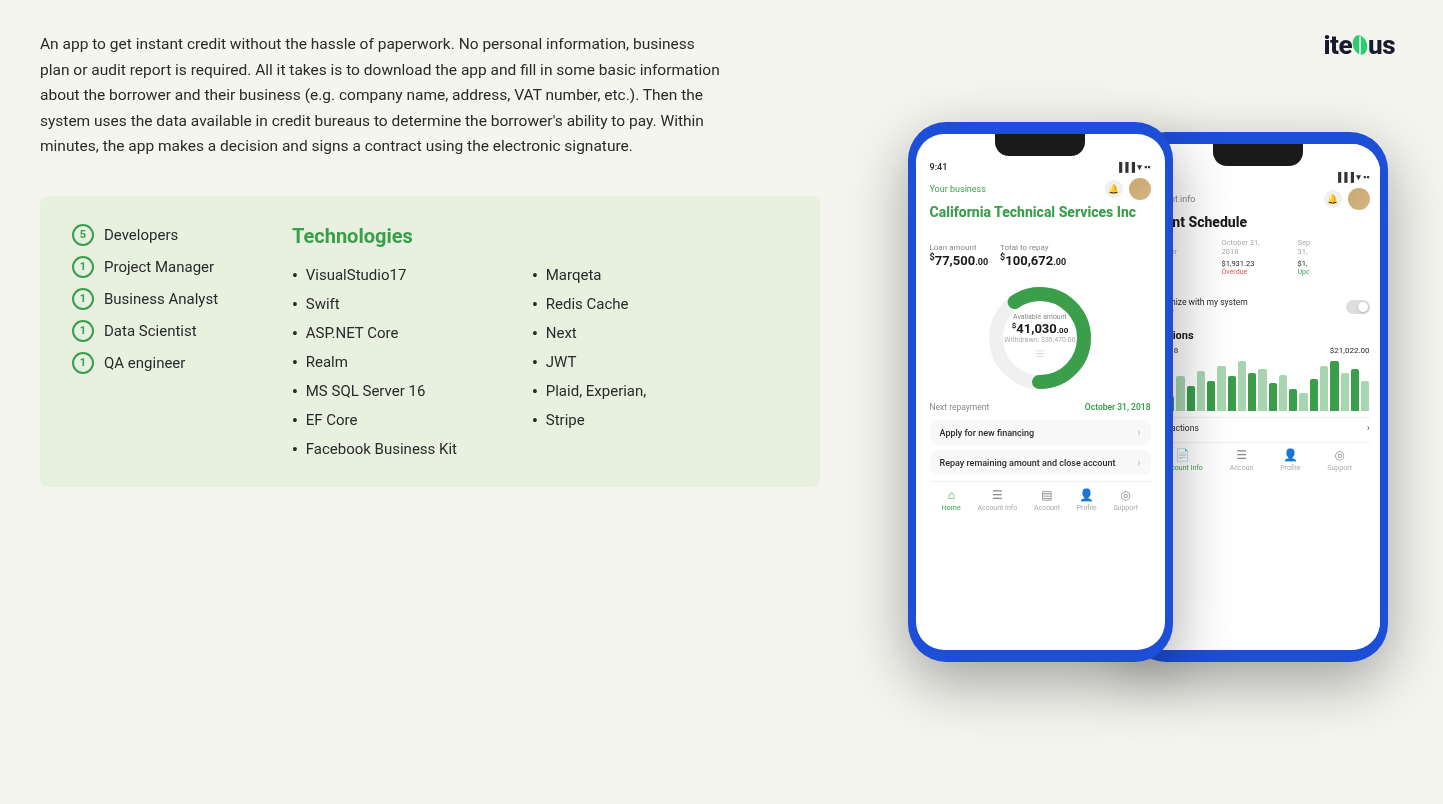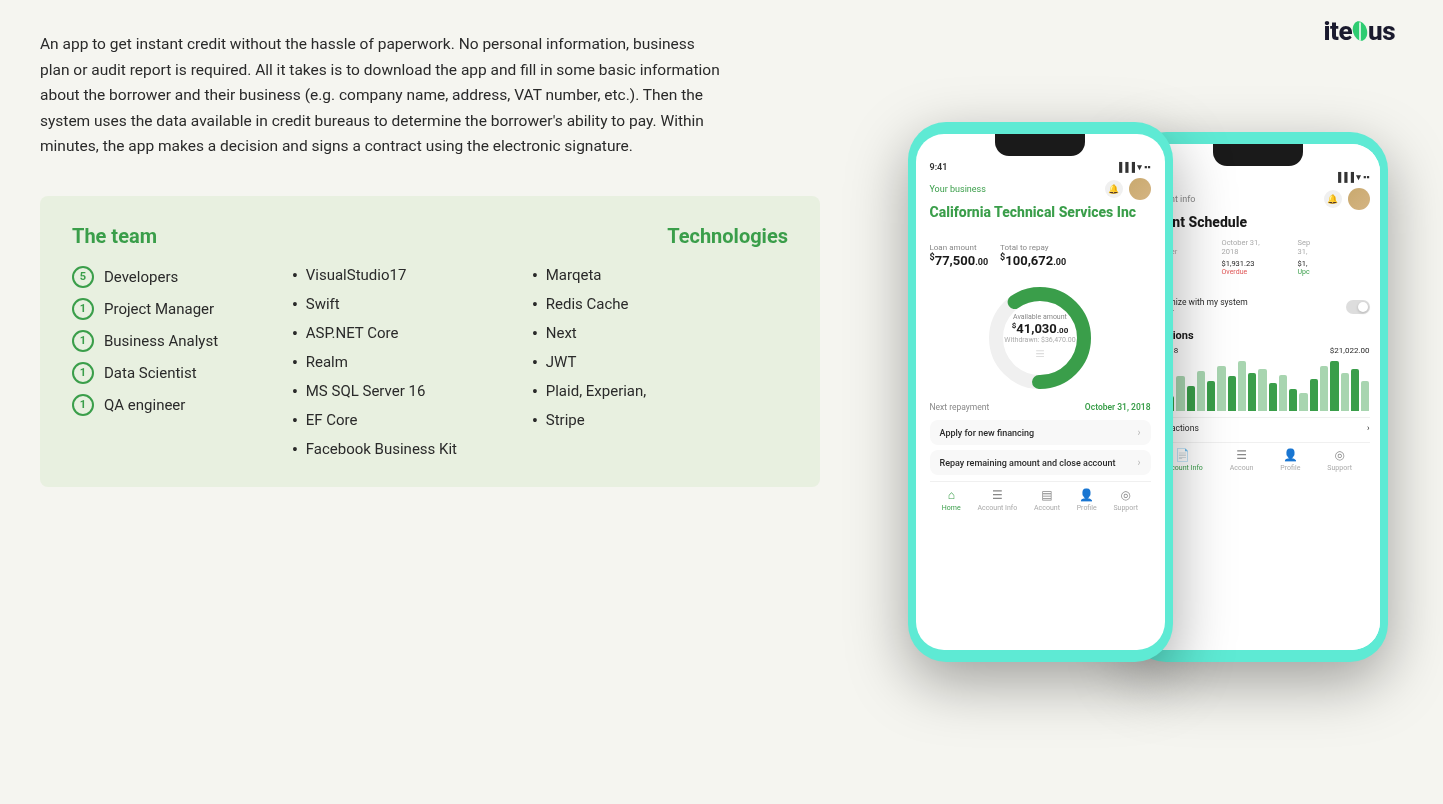--- a/index.html
+++ b/index.html
@@ -17,21 +17,21 @@
       width: 1443px;
       min-height: 804px;
       background: #f5f5f0;
       padding: 32px 48px 32px 40px;
       position: relative;
     }
 
     
     .logo {
       position: absolute;
-      top: 16px;
+      top: 30px;
       right: 48px;
       font-size: 28px;
       font-weight: 700;
       color: #1a1a2e;
       letter-spacing: -1px;
     }
 
     
     .left-content {
       flex: 0 0 820px;
@@ -64,21 +64,20 @@
     }
 
     .team-column {
       flex: 0 0 220px;
     }
 
     .tech-column {
       flex: 1;
       display: flex;
       gap: 0;
-      text-align: right;
     }
 
     .tech-col-1 {
       flex: 0 0 220px;
     }
 
     .tech-col-2 {
       flex: 0 0 200px;
     }
 
@@ -153,21 +152,21 @@
     .phones-container {
       position: relative;
       width: 520px;
       height: 600px;
     }
 
     
     .phone {
       position: absolute;
       border-radius: 38px;
-      background: #5eead4;
+      background: #1d4ed8;
       box-shadow: 0 20px 60px rgba(0,0,0,0.35);
       overflow: hidden;
     }
 
     .phone-back {
       width: 260px;
       height: 530px;
       top: 30px;
       right: 0;
       z-index: 1;
@@ -565,21 +564,20 @@
   </div>
 
   <div class="left-content">
 
 
     <p class="description">An app to get instant credit without the hassle of paperwork. No personal information, business plan or audit report is required. All it takes is to download the app and fill in some basic information about the borrower and their business (e.g. company name, address, VAT number, etc.). Then the system uses the data available in credit bureaus to determine the borrower's ability to pay. Within minutes, the app makes a decision and signs a contract using the electronic signature.</p>
 
     <div class="info-section">
 
       <div class="team-column">
-        <div class="section-title">The team</div>
         <ul class="team-list">
           <li>
             <span class="team-badge">5</span>
             <span>Developers</span>
           </li>
           <li>
             <span class="team-badge">1</span>
             <span>Project Manager</span>
           </li>
           <li>

